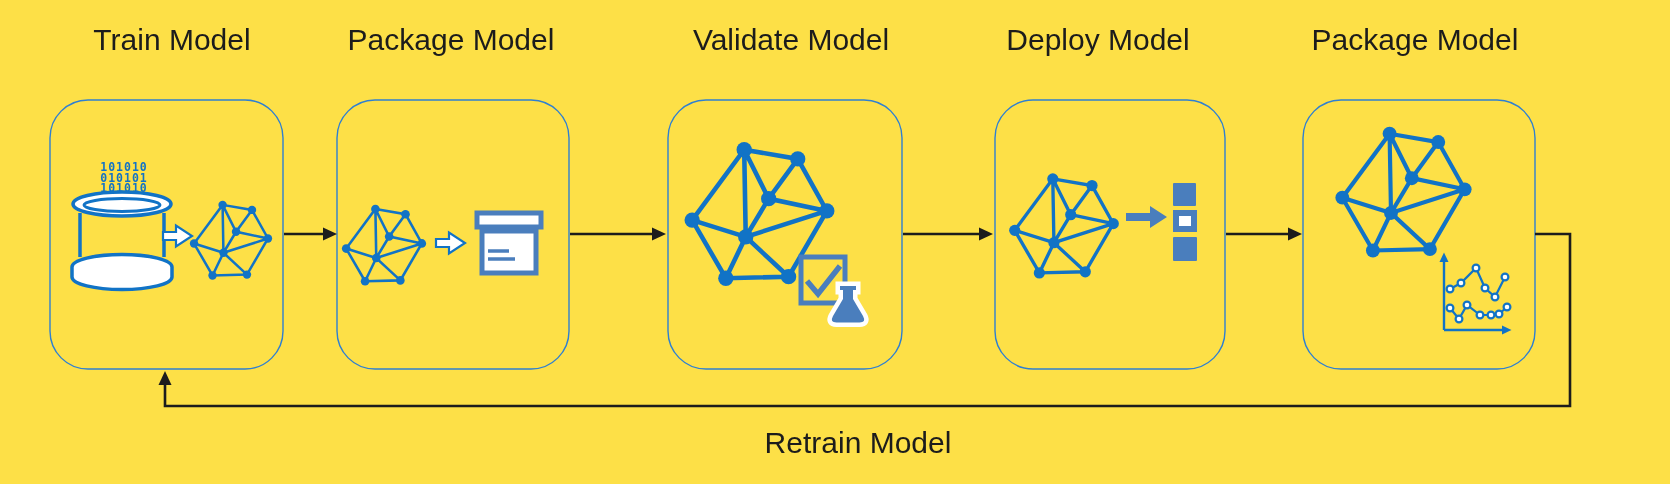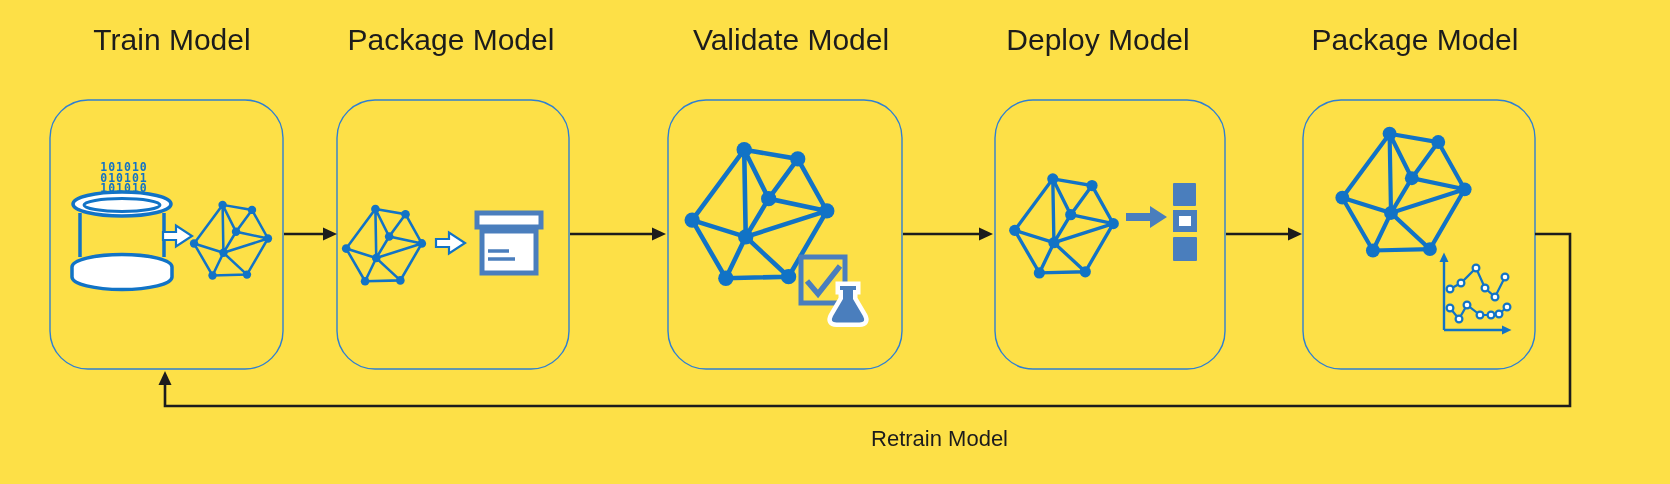--- a/index.html
+++ b/index.html
@@ -9,22 +9,22 @@
   .canvas{
     position:relative; width:1670px; height:484px; background:#fde047;
     overflow:hidden; font-family:"Liberation Sans",sans-serif;
   }
   .stage-title{
     position:absolute; top:22px; width:300px; text-align:center;
     font-size:30px; line-height:36px; color:var(--ink); font-weight:400;
     white-space:nowrap;
   }
   .retrain-label{
-    position:absolute; top:426px; left:708px; width:300px; text-align:right;
-    font-size:22px; color:var(--ink); font-weight:400; white-space:nowrap;
+    position:absolute; top:426px; left:708px; width:300px; text-align:center;
+    font-size:30px; color:var(--ink); font-weight:400; white-space:nowrap;
   }
   svg.layer{position:absolute; left:0; top:0;}
   .az-s{stroke:var(--azure);} .az-f{fill:var(--azure);}
   .st-s{stroke:var(--steel);} .st-f{fill:var(--steel);}
   .ink-s{stroke:var(--ink);}  .ink-f{fill:var(--ink);}
   .box-s{stroke:var(--border); fill:none; stroke-width:1.4;}
   .nofill{fill:none;}
   .wh{fill:#fff;}
   .bin{
     font-family:"DejaVu Sans Mono",monospace; font-weight:bold;

